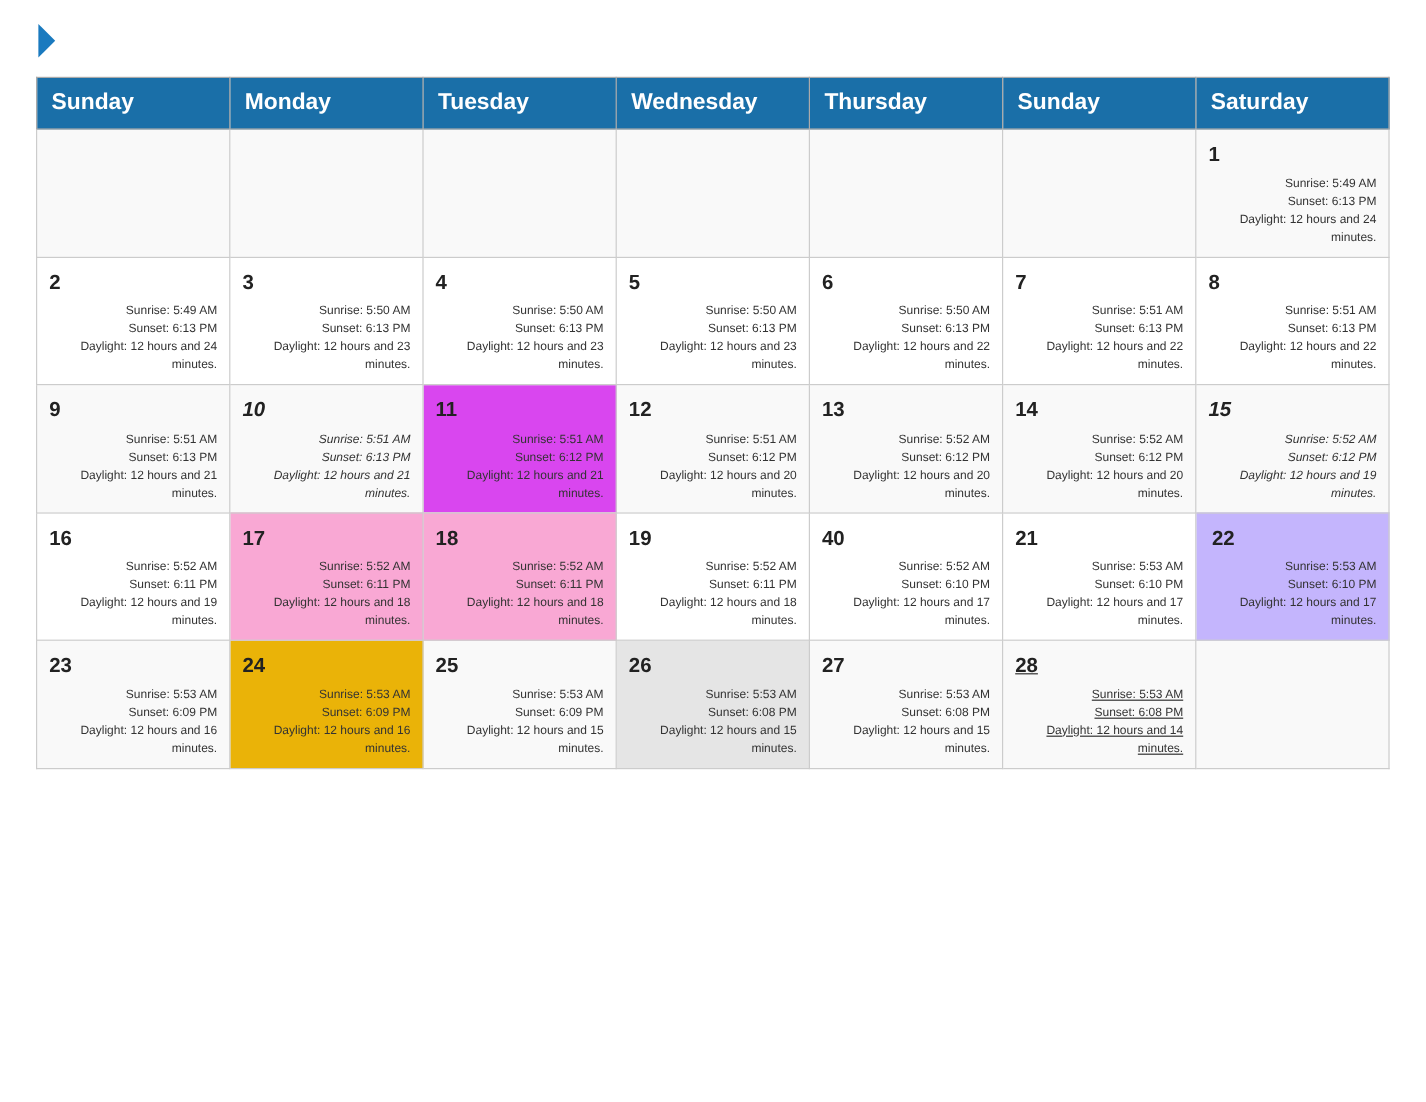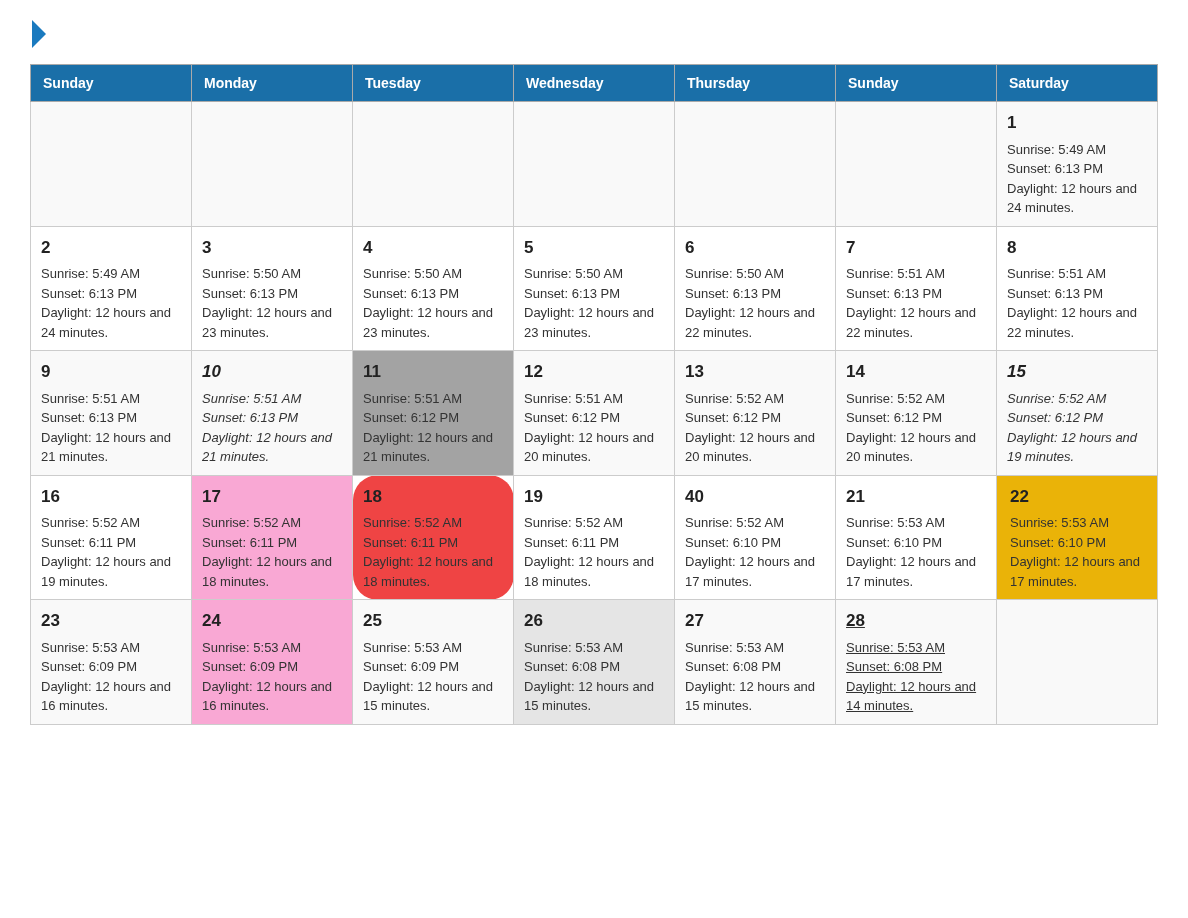--- a/index.html
+++ b/index.html
@@ -58,21 +58,21 @@
       margin-top: 4px;
     }
     .calendar {
       width: 100%;
       border-collapse: collapse;
       border: 1px solid #aaa;
     }
     .calendar th {
       background: #1a6fa8;
       color: #fff;
-      font-size: 14px;
+      font-size: 19px;
       font-weight: bold;
       padding: 10px 12px;
       text-align: left;
       border: 1px solid #aaa;
     }
     .calendar td {
       vertical-align: top;
       border: 1px solid #ccc;
       padding: 8px 10px;
       width: 14.28%;
@@ -82,23 +82,24 @@
       line-height: 1.5;
     }
     .day-num {
       font-size: 17px;
       font-weight: bold;
       color: #222;
       display: block;
       margin-bottom: 4px;
     }
     .day-info {
-      font-size: 13px;
+      font-size: 10px;
       color: #333;
       line-height: 1.5;
+      text-align: right;
     }
     tr:nth-child(odd) td {
       background: #f9f9f9;
     }
     tr:nth-child(even) td {
       background: #fff;
     }
     .calendar thead tr th {
       background: #1a6fa8;
     }
@@ -197,21 +198,21 @@
           <div class="day-info" style="white-space: pre-line;">Sunrise: 5:51 AM
 Sunset: 6:13 PM
 Daylight: 12 hours and 21 minutes.</div>
         </td>
         <td style="background: rgb(249, 249, 249); font-style: italic;">
           <span class="day-num">10</span>
           <div class="day-info" style="white-space: pre-line;">Sunrise: 5:51 AM
 Sunset: 6:13 PM
 Daylight: 12 hours and 21 minutes.</div>
         </td>
-        <td style="background: #a3a3a3;">
+        <td style="background: #d946ef;">
           <span class="day-num">11</span>
           <div class="day-info" style="white-space: pre-line;">Sunrise: 5:51 AM
 Sunset: 6:12 PM
 Daylight: 12 hours and 21 minutes.</div>
         </td>
         <td style="background: rgb(249, 249, 249);">
           <span class="day-num">12</span>
           <div class="day-info" style="white-space: pre-line;">Sunrise: 5:51 AM
 Sunset: 6:12 PM
 Daylight: 12 hours and 20 minutes.</div>
@@ -241,21 +242,21 @@
           <div class="day-info" style="white-space: pre-line;">Sunrise: 5:52 AM
 Sunset: 6:11 PM
 Daylight: 12 hours and 19 minutes.</div>
         </td>
         <td style="background: #f9a8d4;">
           <span class="day-num">17</span>
           <div class="day-info" style="white-space: pre-line;">Sunrise: 5:52 AM
 Sunset: 6:11 PM
 Daylight: 12 hours and 18 minutes.</div>
         </td>
-        <td style="background: #ef4444; border-radius: 25px;">
+        <td style="background: #f9a8d4;">
           <span class="day-num">18</span>
           <div class="day-info" style="white-space: pre-line;">Sunrise: 5:52 AM
 Sunset: 6:11 PM
 Daylight: 12 hours and 18 minutes.</div>
         </td>
         <td style="background: rgb(255, 255, 255);">
           <span class="day-num">19</span>
           <div class="day-info" style="white-space: pre-line;">Sunrise: 5:52 AM
 Sunset: 6:11 PM
 Daylight: 12 hours and 18 minutes.</div>
@@ -265,35 +266,35 @@
           <div class="day-info" style="white-space: pre-line;">Sunrise: 5:52 AM
 Sunset: 6:10 PM
 Daylight: 12 hours and 17 minutes.</div>
         </td>
         <td style="background: rgb(255, 255, 255);">
           <span class="day-num">21</span>
           <div class="day-info" style="white-space: pre-line;">Sunrise: 5:53 AM
 Sunset: 6:10 PM
 Daylight: 12 hours and 17 minutes.</div>
         </td>
-        <td style="background: #eab308; padding-left: 13px;">
+        <td style="background: #c4b5fd; padding-left: 13px;">
           <span class="day-num">22</span>
           <div class="day-info" style="white-space: pre-line;">Sunrise: 5:53 AM
 Sunset: 6:10 PM
 Daylight: 12 hours and 17 minutes.</div>
         </td>
       </tr>
       <tr>
         <td style="background: rgb(249, 249, 249);">
           <span class="day-num">23</span>
           <div class="day-info" style="white-space: pre-line;">Sunrise: 5:53 AM
 Sunset: 6:09 PM
 Daylight: 12 hours and 16 minutes.</div>
         </td>
-        <td style="background: #f9a8d4;">
+        <td style="background: #eab308;">
           <span class="day-num">24</span>
           <div class="day-info" style="white-space: pre-line;">Sunrise: 5:53 AM
 Sunset: 6:09 PM
 Daylight: 12 hours and 16 minutes.</div>
         </td>
         <td style="background: rgb(249, 249, 249);">
           <span class="day-num">25</span>
           <div class="day-info" style="white-space: pre-line;">Sunrise: 5:53 AM
 Sunset: 6:09 PM
 Daylight: 12 hours and 15 minutes.</div>

